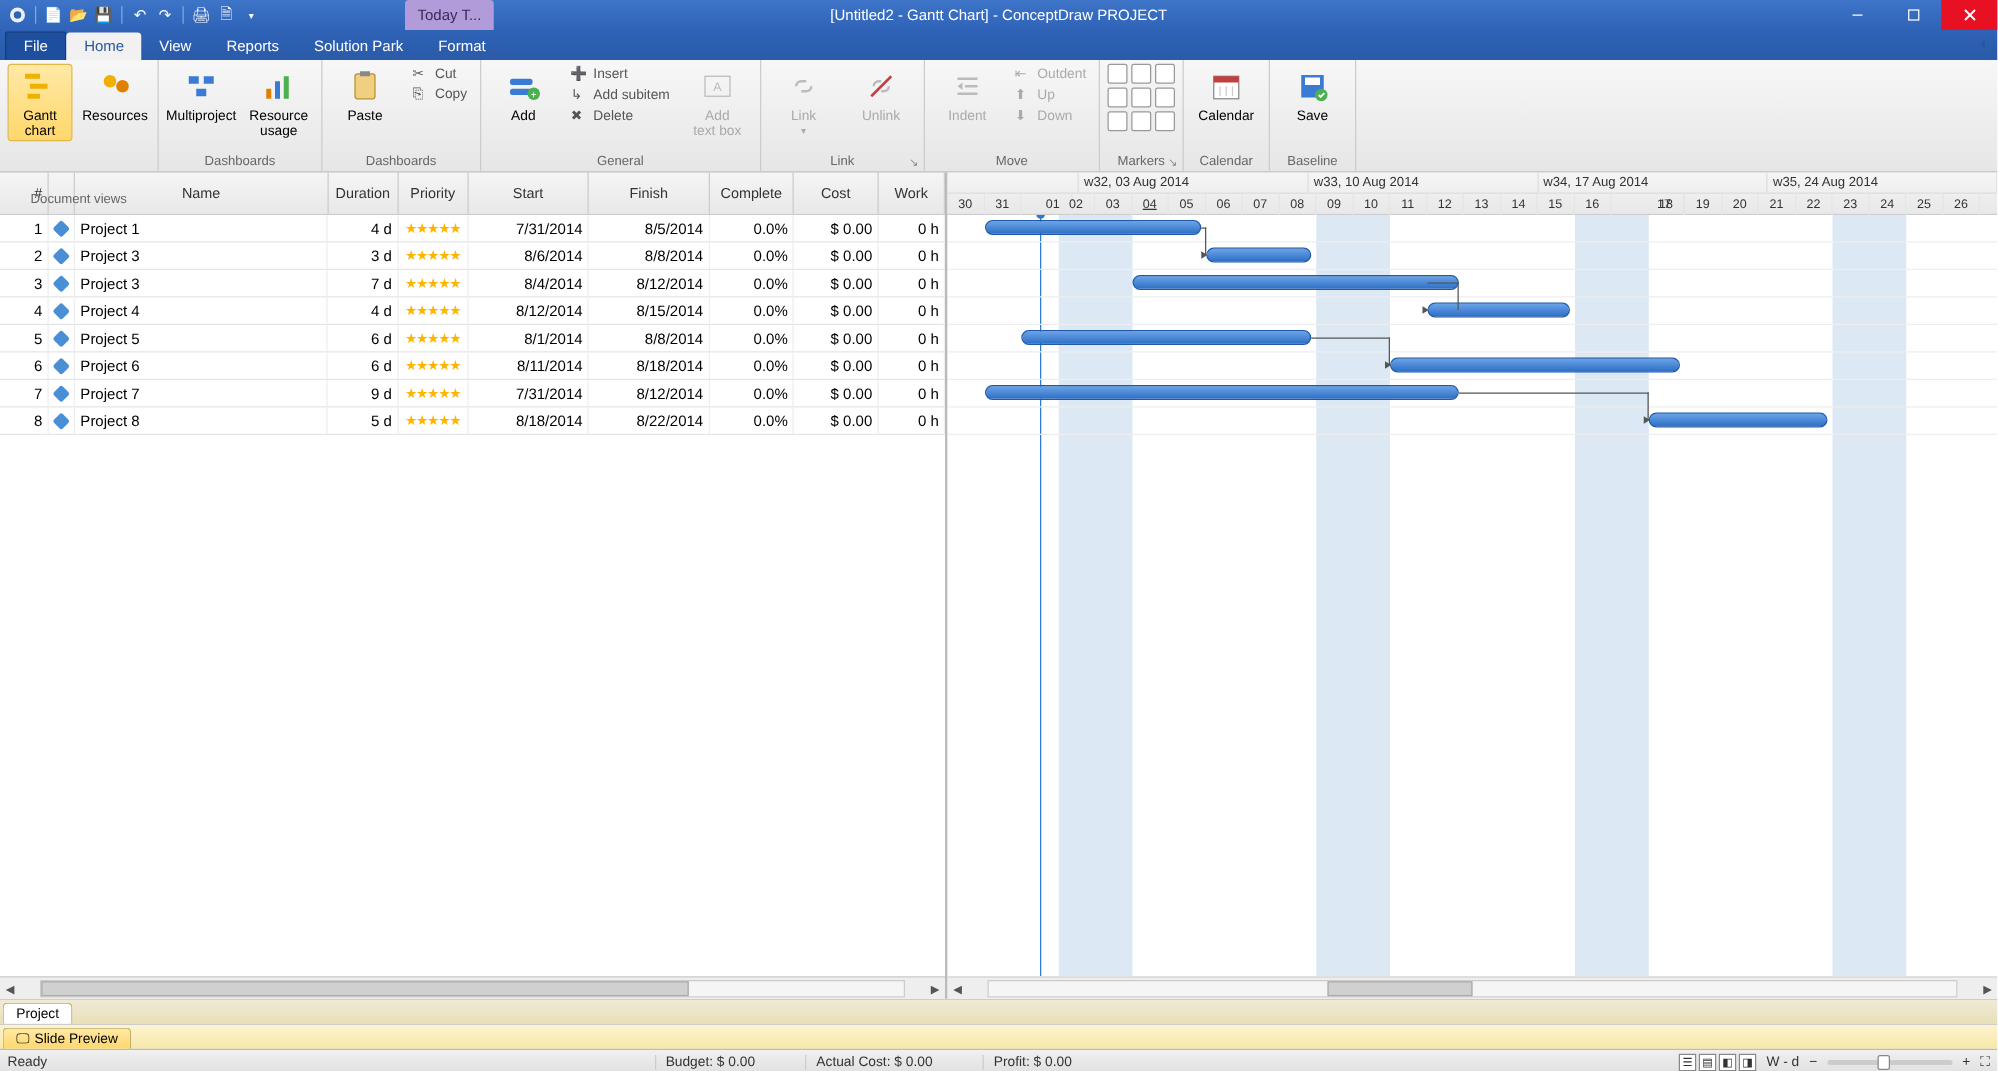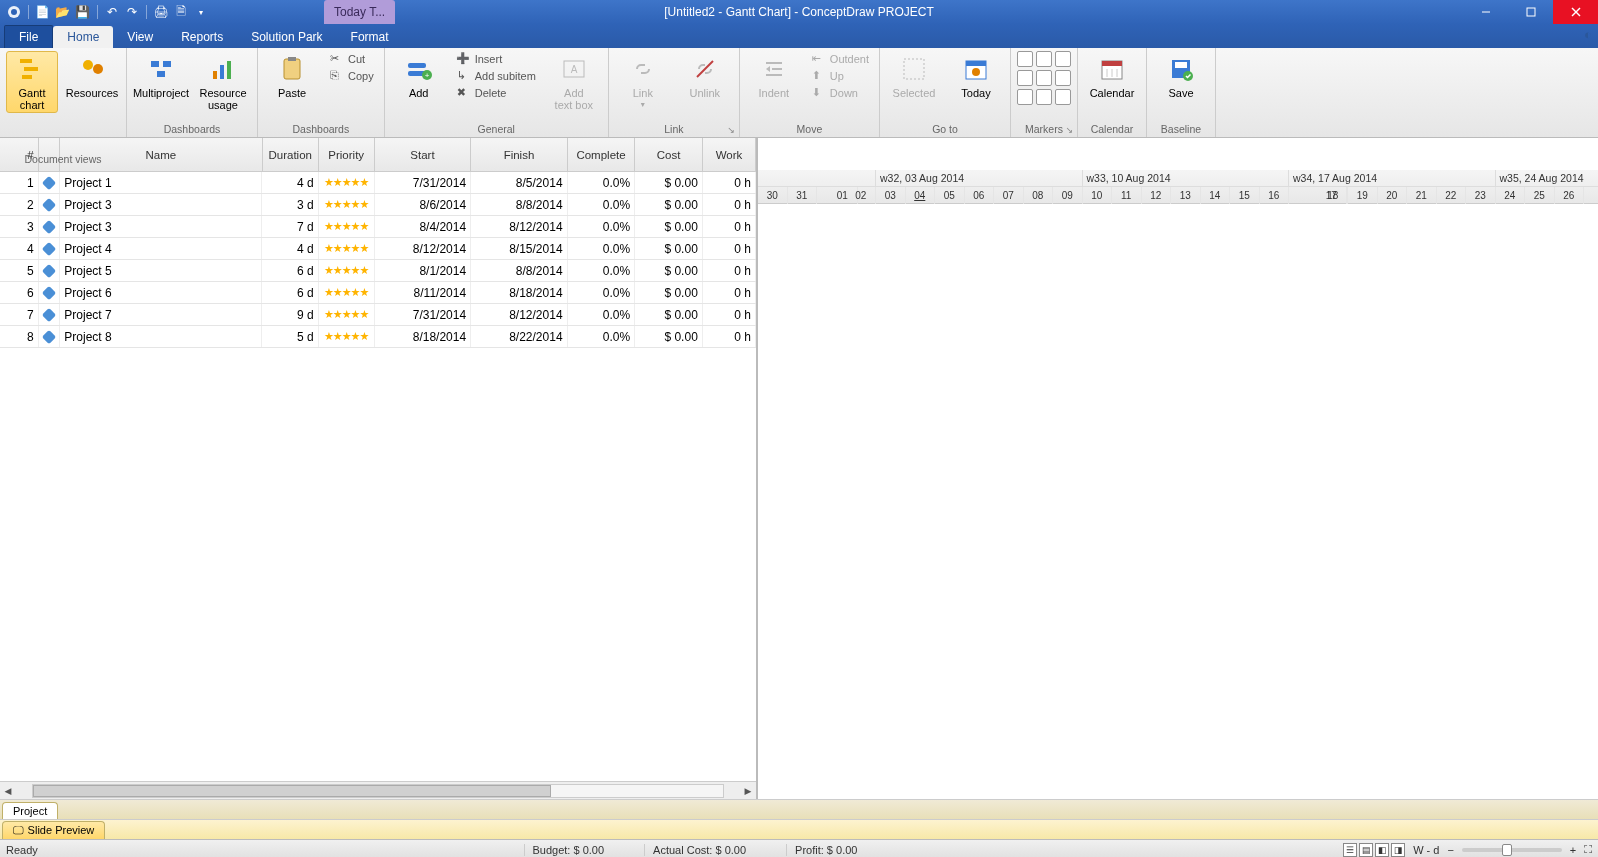--- a/index.html
+++ b/index.html
@@ -34,21 +34,21 @@
 .small-list { display: flex; flex-direction: column; gap: 2px; font-size: 11px; color: #555; }
 .small-item { display: flex; align-items: center; gap: 4px; padding: 1px 4px; cursor:pointer;}
 .small-item.disabled { color: #aaa; }
 .marker-grid { display:grid; grid-template-columns: repeat(3, 16px); grid-template-rows: repeat(3,16px); gap:3px;}
 .marker-grid div { border:1px solid #999; background:#fff; border-radius:2px;}
 .dialog-launcher { position:absolute; bottom:2px; right:4px; font-size:9px; color:#888;}
 
 
 .content { display: flex; height: calc(857px - 24px - 24px - 90px - 18px - 20px - 20px); }
 .left-pane { width: 758px; display: flex; flex-direction: column; border-right: 2px solid #bbb; }
-.right-pane { flex: 1; display: flex; flex-direction: row; overflow: hidden; margin-top: 32px; }
+.right-pane { flex: 1; display: flex; flex-direction: column; overflow: hidden; }
 
 
 .table-header { display: flex; height: 34px; background: linear-gradient(#f5f5f5,#e8e8e8); border-bottom: 1px solid #ccc; font-size: 11.5px; color: #333; }
 .th { border-right: 1px solid #ccc; display: flex; align-items: center; justify-content: center; }
 .table-body { flex: 1; overflow: hidden; background:#fff;}
 .tr { display: flex; height: 22px; border-bottom: 1px solid #e5e5e5; font-size: 12px; align-items: center; }
 .td { border-right: 1px solid #eee; height: 100%; display: flex; align-items: center; padding: 0 4px; }
 .td.right { justify-content: flex-end; }
 .td.center { justify-content: center; }
 .col-num { width: 40px; justify-content:flex-end; padding-right:4px;}
@@ -316,43 +316,20 @@
             <span style="width: 14px;">⬆</span>
             <span>Up</span>
           </div>
           <div class="small-item disabled">
             <span style="width: 14px;">⬇</span>
             <span>Down</span>
           </div>
         </div>
       </div>
       <div class="group-label">Move</div>
-    </div>
-    <div class="group" style="position: relative;">
-      <div class="group-body">
-        <div class="big-btn" style="color: rgb(170, 170, 170);">
-          <div class="big-icon">
-            <svg width="28" height="28">
-              <rect x="4" y="4" width="20" height="20" fill="none" stroke="#bbb" stroke-dasharray="2"></rect>
-            </svg>
-          </div>
-          <div>Selected</div>
-        </div>
-        <div class="big-btn">
-          <div class="big-icon">
-            <svg width="28" height="28">
-              <rect x="4" y="6" width="20" height="18" fill="#fff" stroke="#3a7bd5"></rect>
-              <rect x="4" y="6" width="20" height="5" fill="#3a7bd5"></rect>
-              <circle cx="14" cy="17" r="4" fill="#e08000"></circle>
-            </svg>
-          </div>
-          <div>Today</div>
-        </div>
-      </div>
-      <div class="group-label">Go to</div>
     </div>
     <div class="group" style="position: relative;">
       <span class="dialog-launcher">↘</span>
       <div class="group-body">
         <div style="display: flex; flex-direction: column; align-items: center;">
           <div class="marker-grid">
             <div></div>
             <div></div>
             <div></div>
             <div></div>

